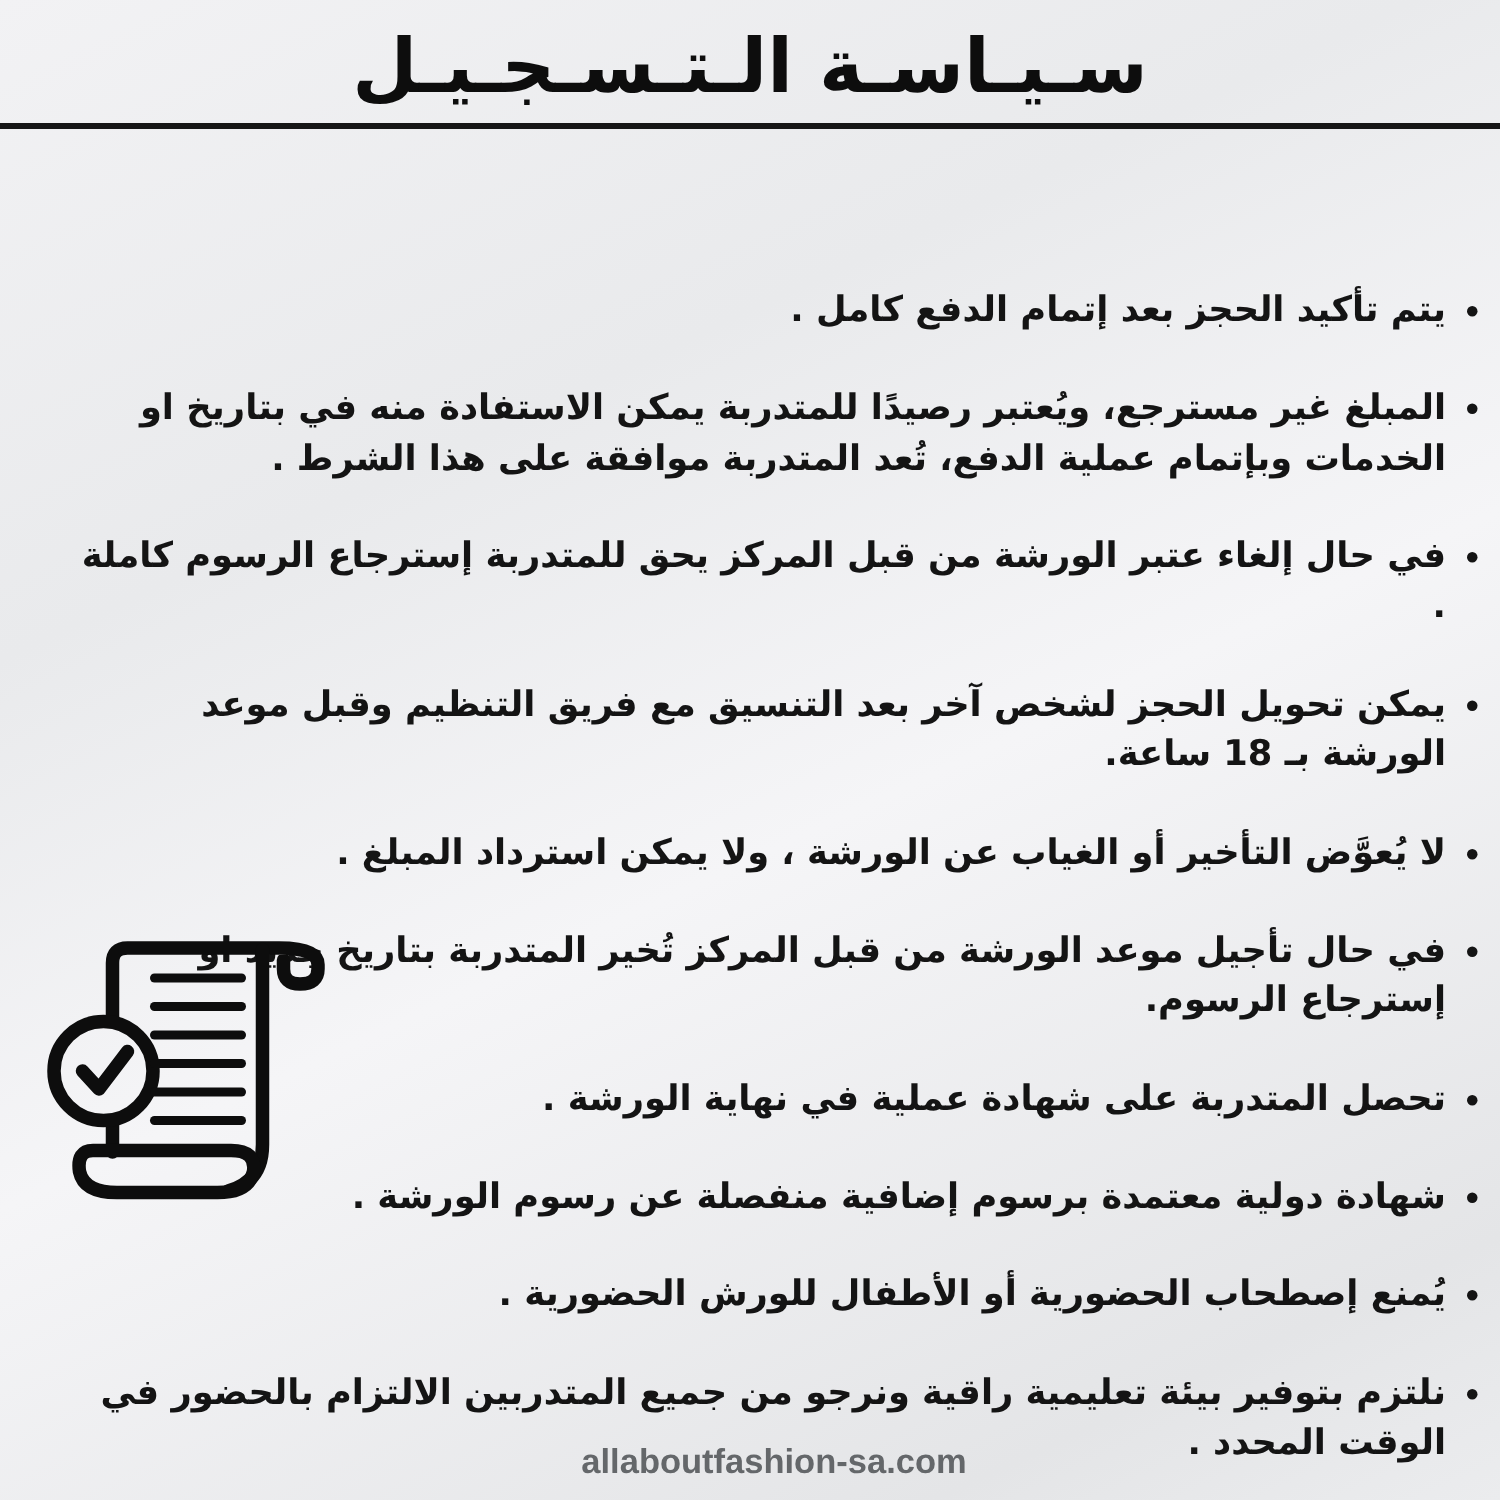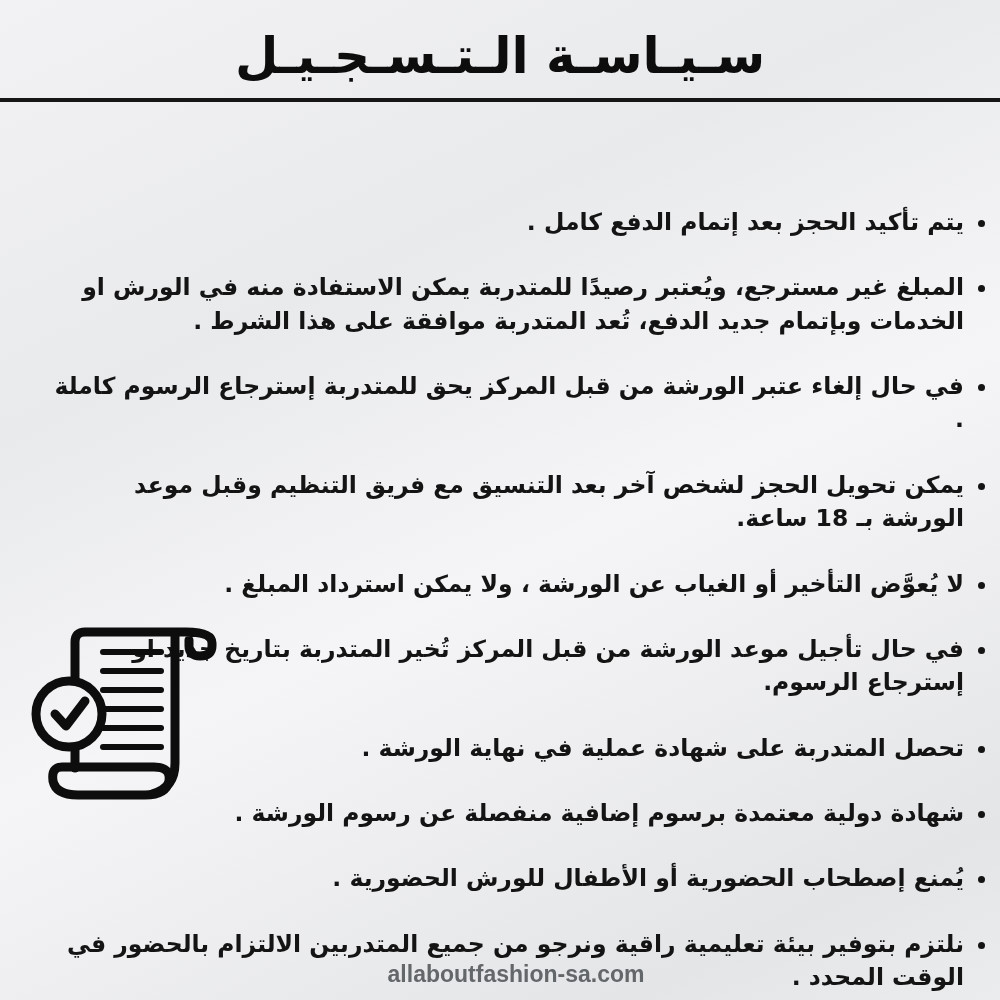--- a/index.html
+++ b/index.html
@@ -6,21 +6,21 @@
   .page {
     position:relative;
     width:1000px; height:1000px;
     overflow:hidden;
     background: linear-gradient(155deg, #f2f2f4 0%, #e9eaec 30%, #f5f5f7 55%, #e4e5e7 88%, #ebecee 100%);
     font-family:"DejaVu Sans", sans-serif;
     color:#121212;
   }
   header { padding-top:14px; text-align:center; }
   .title {
-    margin:12px;
+    margin:0;
     font-size:50px;
     font-weight:700;
     letter-spacing:1px;
     color:#0d0d0d;
     line-height:1.2;
   }
   .rule {
     height:4px;
     background:#161616;
     margin-top:8px;
@@ -61,21 +61,21 @@
 
 <div class="page">
 
   <header>
     <h1 class="title">سـيـاسـة الـتـسـجـيـل</h1>
     <div class="rule"></div>
   </header>
 
   <ul class="policy-list">
     <li>يتم تأكيد الحجز بعد إتمام الدفع كامل .</li>
-    <li>المبلغ غير مسترجع، ويُعتبر رصيدًا للمتدربة يمكن الاستفادة منه في الورش او الخدمات وبإتمام جديد الدفع، تُعد المتدربة موافقة على هذا الشرط .</li>
+    <li>المبلغ غير مسترجع، ويُعتبر رصيدًا للمتدربة يمكن الاستفادة منه في بتاريخ او الخدمات وبإتمام عملية الدفع، تُعد المتدربة موافقة على هذا الشرط .</li>
     <li>في حال إلغاء عتبر الورشة من قبل المركز يحق للمتدربة إسترجاع الرسوم كاملة .</li>
     <li>يمكن تحويل الحجز لشخص آخر بعد التنسيق مع فريق التنظيم وقبل موعد الورشة بـ 18 ساعة.</li>
     <li>لا يُعوَّض التأخير أو الغياب عن الورشة ، ولا يمكن استرداد المبلغ .</li>
     <li>في حال تأجيل موعد الورشة من قبل المركز تُخير المتدربة بتاريخ جديد او إسترجاع الرسوم.</li>
     <li>تحصل المتدربة على شهادة عملية في نهاية الورشة .</li>
     <li>شهادة دولية معتمدة برسوم إضافية منفصلة عن رسوم الورشة .</li>
     <li>يُمنع إصطحاب الحضورية أو الأطفال للورش الحضورية .</li>
     <li>نلتزم بتوفير بيئة تعليمية راقية ونرجو من جميع المتدربين الالتزام بالحضور في الوقت المحدد .</li>
   </ul>
 

